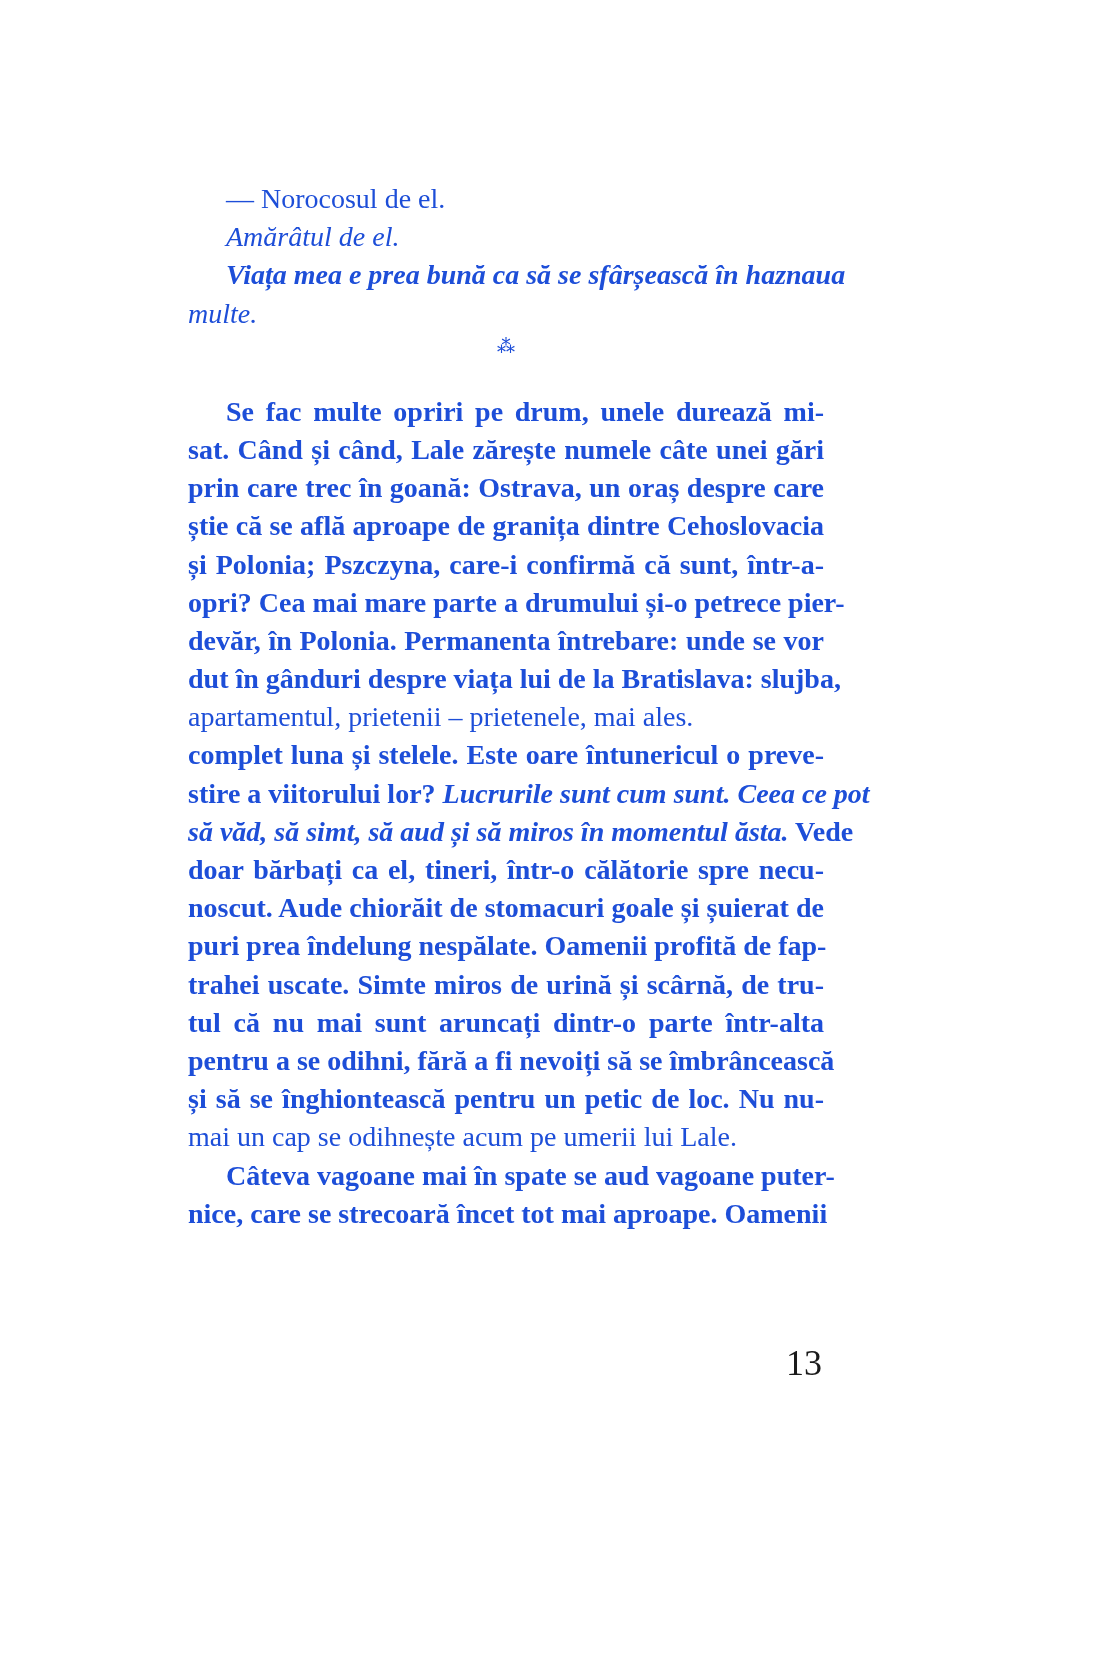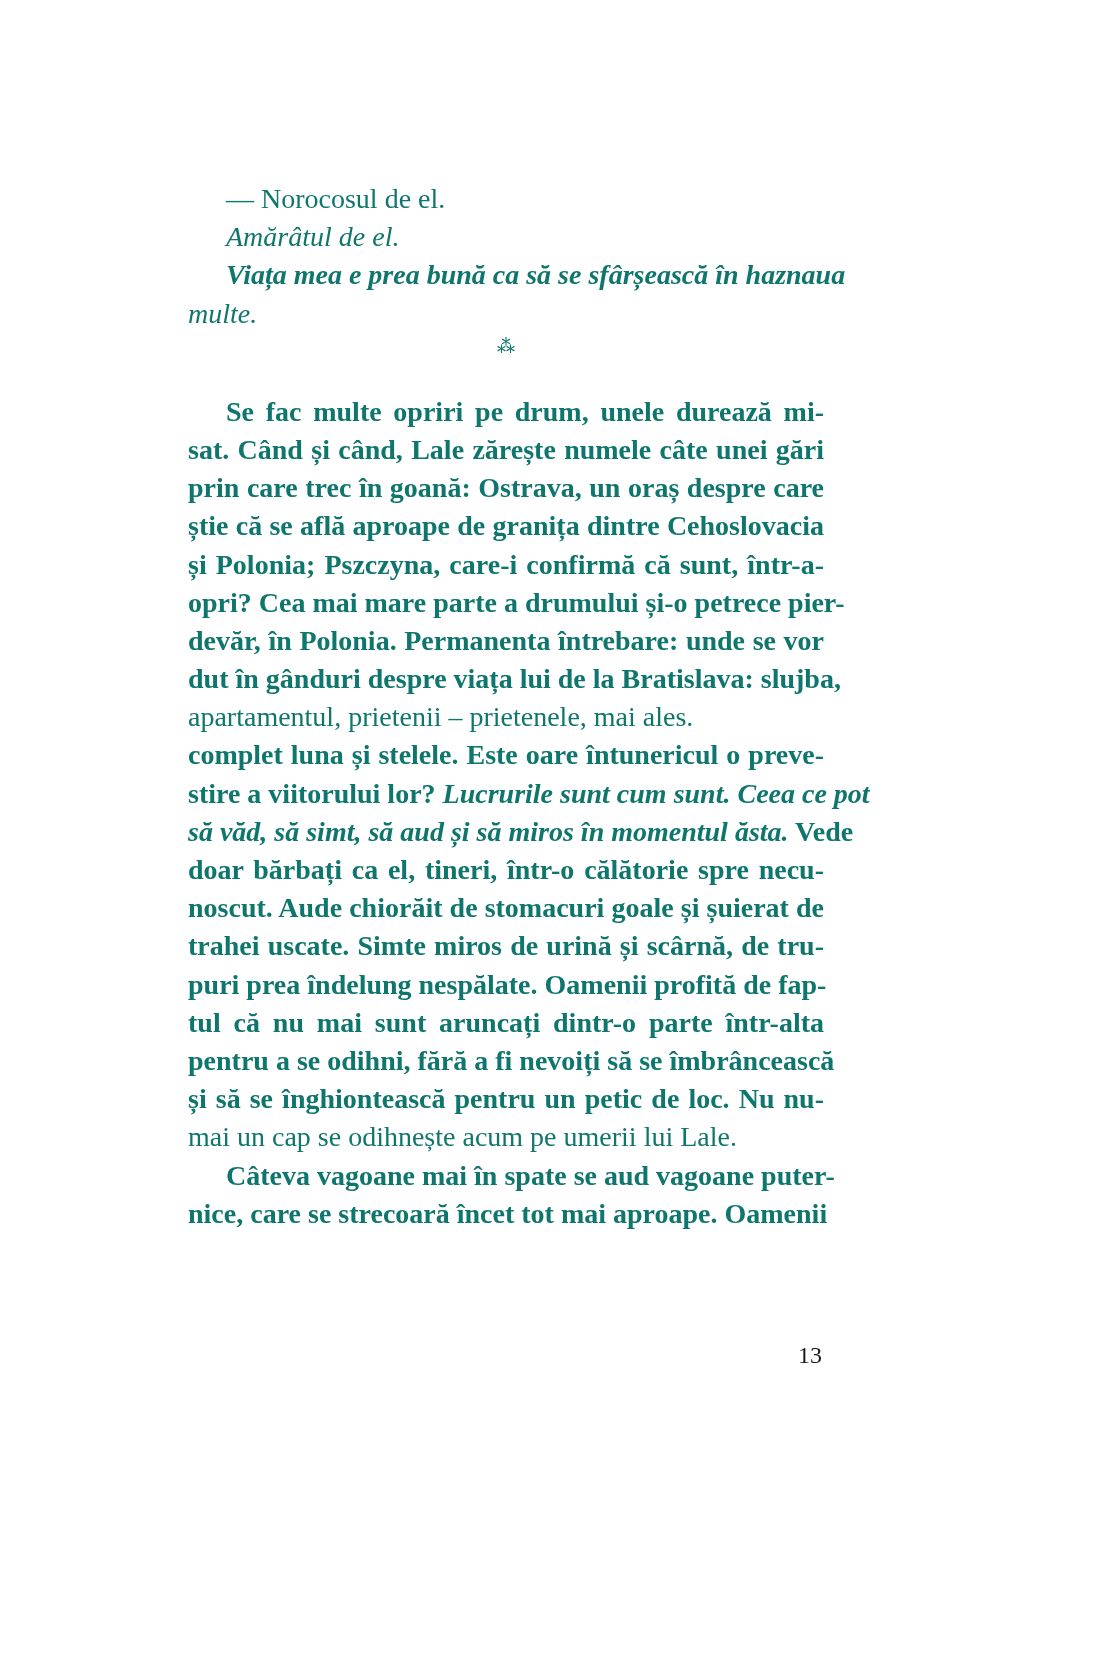--- a/index.html
+++ b/index.html
@@ -1,30 +1,30 @@
 <!DOCTYPE html>
 <html><head>
 <meta charset="utf-8">
 <style>
   html, body { margin: 0; padding: 0; background: #ffffff; }
   body { width: 1103px; height: 1654px; position: relative; overflow: hidden; }
   .page {
     position: absolute; left: 188px; top: 180px; width: 636px;
     font-family: "Liberation Serif", "DejaVu Serif", serif;
-    font-size: 28px; line-height: 38.2px; color: #0f766e;
+    font-size: 28px; line-height: 38.2px; color: #1d4ed8;
   }
   .line { display: block; white-space: nowrap; height: 38.2px; }
   .just { text-align: justify; text-align-last: justify; font-weight: bold; }
   .indent { padding-left: 38px; }
   .it { font-style: italic; }
   .star { text-align: center; font-size: 18px; height: 34px; line-height: 34px; margin-top: -4px; }
   .gap { height: 30px; }
   .pnum {
     position: absolute; left: 760px; top: 1342px; width: 62px; text-align: right;
-    font-family: "Liberation Serif", "DejaVu Serif", serif; font-size: 24px; color: #1a1a1a;
+    font-family: "Liberation Serif", "DejaVu Serif", serif; font-size: 36px; color: #1a1a1a;
   }
 </style>
 </head>
 <body>
 
 <div class="page">
   <span class="line indent">— Norocosul de el.</span>
   <span class="line indent it">Amărâtul de el.</span>
   <span class="line indent it just">Viața mea e prea bună ca să se sfârșească în haznaua</span>
   <span class="line it">multe.</span>
@@ -42,22 +42,22 @@
     <span class="line just">dut în gânduri despre viața lui de la Bratislava: slujba,</span>
     <span class="line">apartamentul, prietenii – prietenele, mai ales.</span>
   </div>
 
   <div>
     <span class="line just">complet luna și stelele. Este oare întunericul o preve-</span>
     <span class="line just"><span>stire a viitorului lor? </span><span class="it">Lucrurile sunt cum sunt. Ceea ce pot</span></span>
     <span class="line just"><span class="it">să văd, să simt, să aud și să miros în momentul ăsta.</span><span> Vede</span></span>
     <span class="line just">doar bărbați ca el, tineri, într-o călătorie spre necu-</span>
     <span class="line just">noscut. Aude chiorăit de stomacuri goale și șuierat de</span>
+    <span class="line just">puri prea îndelung nespălate. Oamenii profită de fap-</span>
     <span class="line just">trahei uscate. Simte miros de urină și scârnă, de tru-</span>
-    <span class="line just">puri prea îndelung nespălate. Oamenii profită de fap-</span>
     <span class="line just">tul că nu mai sunt aruncați dintr-o parte într-alta</span>
     <span class="line just">pentru a se odihni, fără a fi nevoiți să se îmbrâncească</span>
     <span class="line just">și să se înghiontească pentru un petic de loc. Nu nu-</span>
     <span class="line">mai un cap se odihnește acum pe umerii lui Lale.</span>
   </div>
 
   <div>
     <span class="line indent just">Câteva vagoane mai în spate se aud vagoane puter-</span>
     <span class="line just">nice, care se strecoară încet tot mai aproape. Oamenii</span>
   </div>

